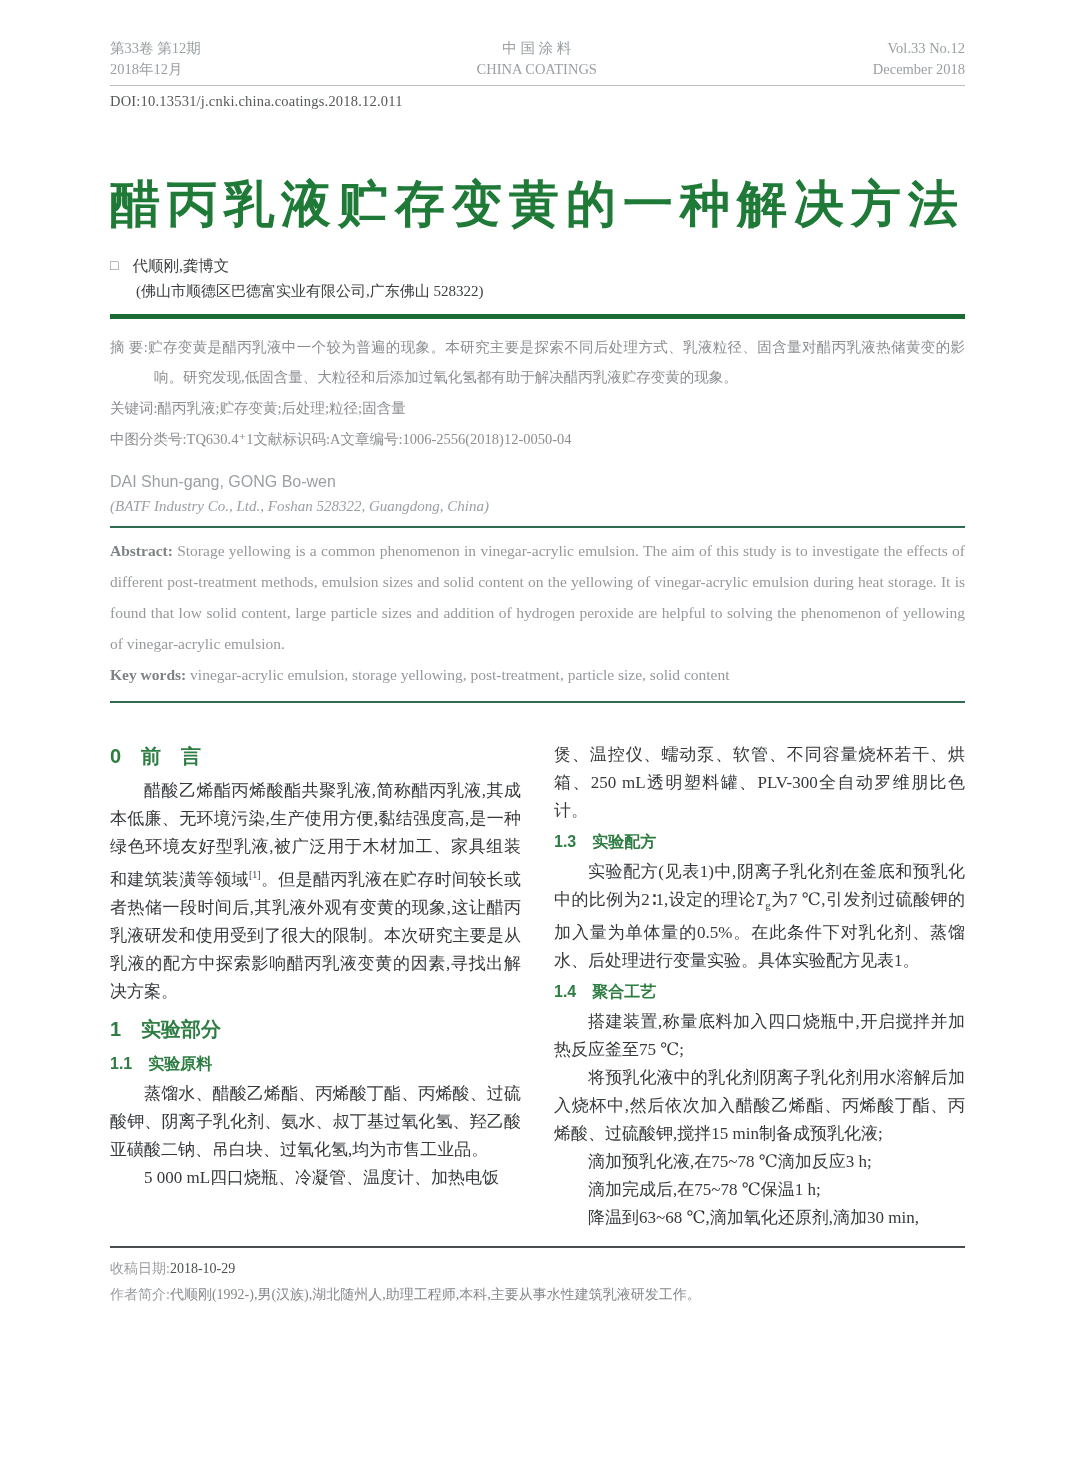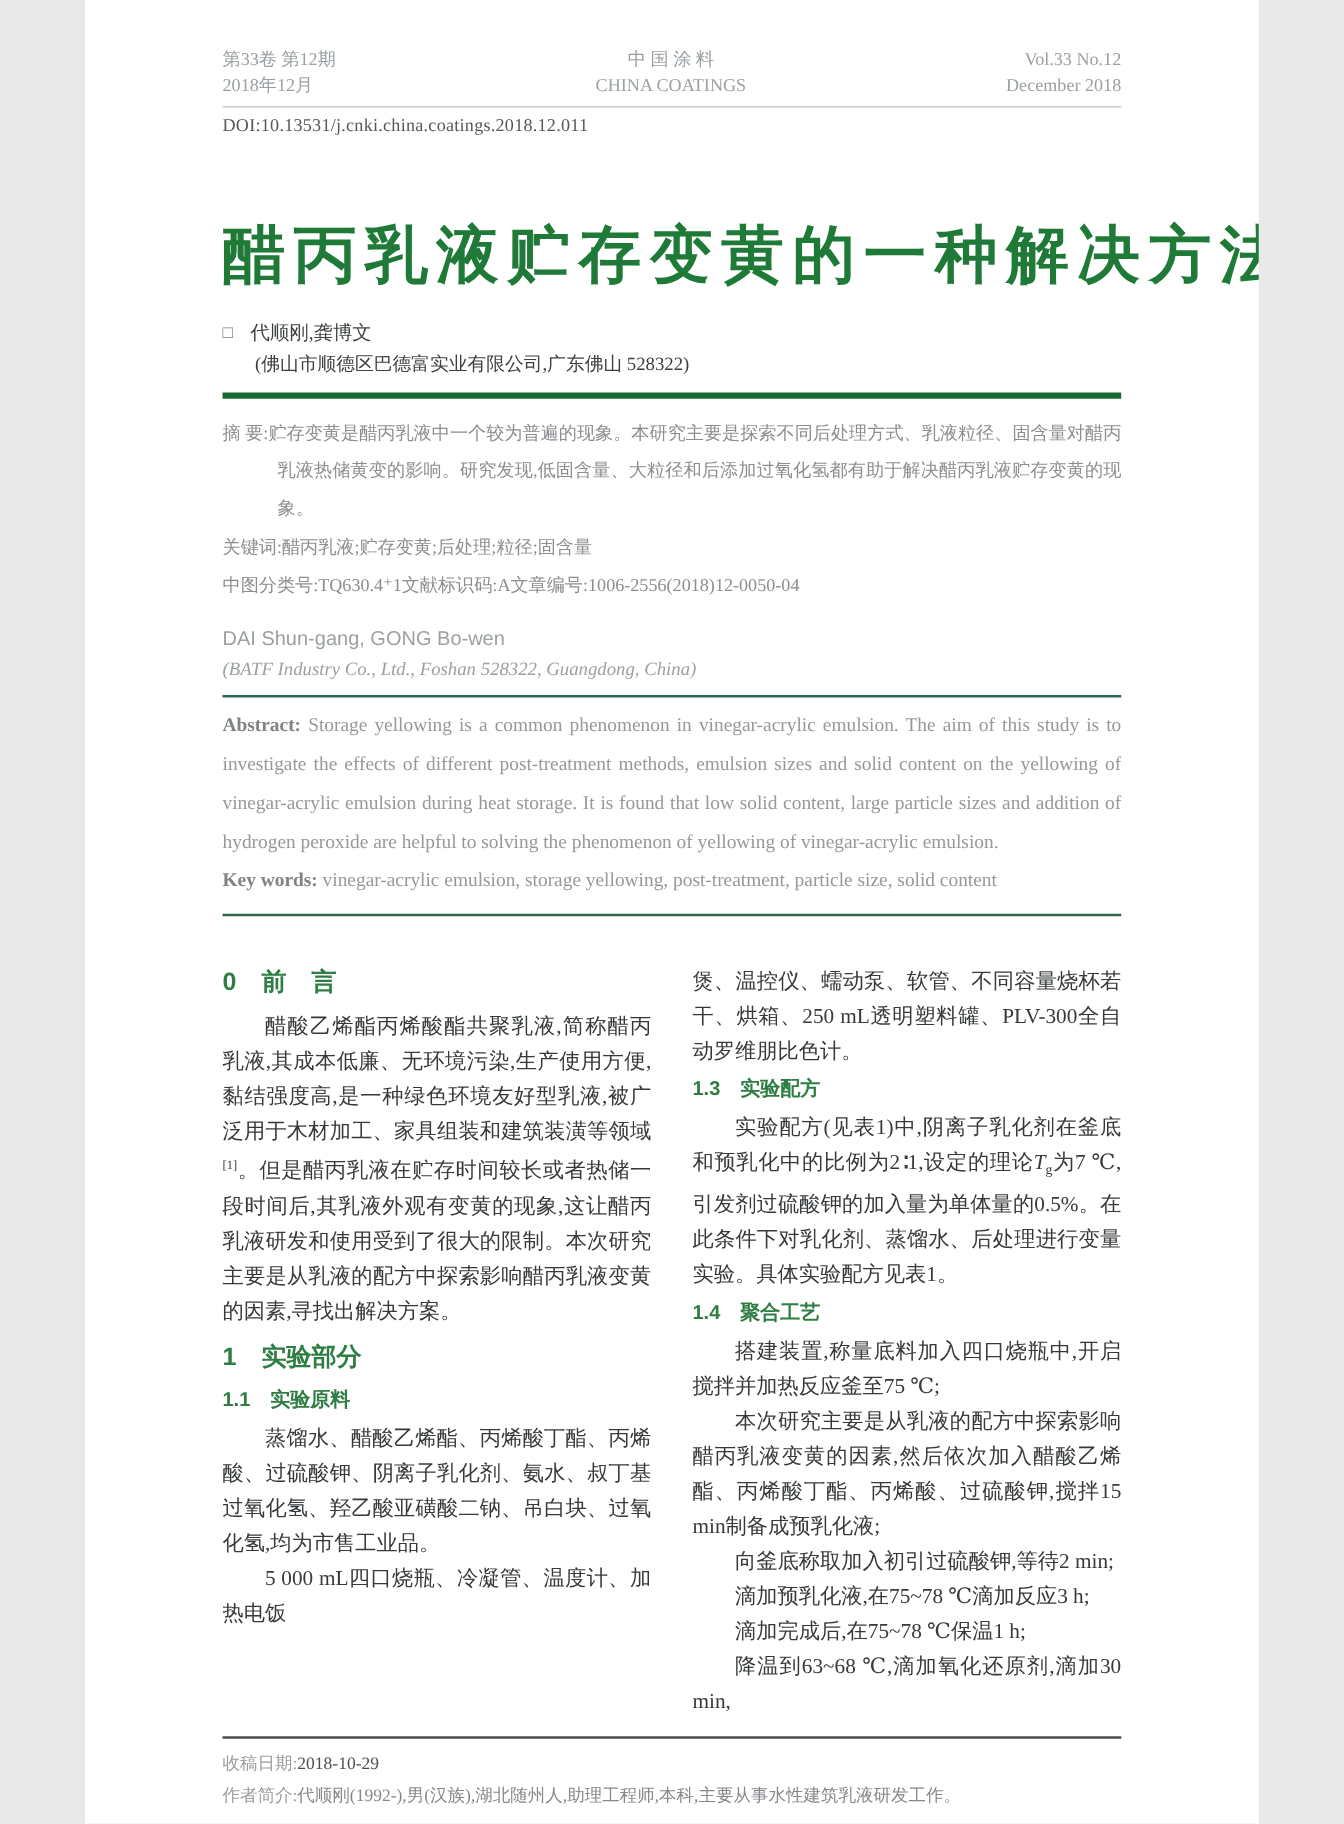--- a/index.html
+++ b/index.html
@@ -7,21 +7,21 @@
     --heading-green:#2e7d43;
     --rule-green:#1c6b33;
     --header-gray:#9aa0a3;
     --abstract-gray:#8b8e91;
     --body-text:#36393b;
     --footer-slate:#8a949b;
   }
   *{margin:0;padding:0;box-sizing:border-box;}
   html,body{background:#e9e9e9;}
   .page{
-    width:939px;height:1459px;background:#ffffff;margin:0 auto;
+    width:1075px;height:1459px;background:#ffffff;margin:0 auto;
     font-family:"Liberation Serif","DejaVu Serif",serif;
     color:var(--body-text);overflow:hidden;position:relative;
     padding:38px 110px 0 110px;
   }
   
   .jh-row{display:flex;justify-content:space-between;align-items:flex-start;
     color:var(--header-gray);font-size:14.5px;line-height:21px;}
   .jh-center{text-align:center;}
   .jh-right{text-align:right;}
   .jh-rule{border-top:1.5px solid #b9bdbf;margin-top:5px;}
@@ -136,22 +136,21 @@
       <h4 class="subsec">1.1　实验原料</h4>
       <p class="indent">蒸馏水、醋酸乙烯酯、丙烯酸丁酯、丙烯酸、过硫酸钾、阴离子乳化剂、氨水、叔丁基过氧化氢、羟乙酸亚磺酸二钠、吊白块、过氧化氢,均为市售工业品。</p>
       <p class="indent">5 000 mL四口烧瓶、冷凝管、温度计、加热电饭</p>
     </div>
     <div class="col">
       <p>煲、温控仪、蠕动泵、软管、不同容量烧杯若干、烘箱、250 mL透明塑料罐、PLV-300全自动罗维朋比色计。</p>
       <h4 class="subsec">1.3　实验配方</h4>
       <p class="indent tg"><span>实验配方(见表1)中,阴离子乳化剂在釜底和预乳化中的比例为2∶1,设定的理论</span><i>T</i><sub>g</sub><span>为7 ℃,引发剂过硫酸钾的加入量为单体量的0.5%。在此条件下对乳化剂、蒸馏水、后处理进行变量实验。具体实验配方见表1。</span></p>
       <h4 class="subsec">1.4　聚合工艺</h4>
       <p class="indent">搭建装置,称量底料加入四口烧瓶中,开启搅拌并加热反应釜至75 ℃;</p>
-      <p class="indent">本次研究主要是从乳液的配方中探索影响醋丙乳液变黄的因素,然后依次加入醋酸乙烯酯、丙烯酸丁酯、丙烯酸、过硫酸钾,搅拌15 min制备成预乳化液;</p>
-      <p class="indent">向釜底称取加入初引过硫酸钾,等待2 min;</p>
+      <p class="indent">将预乳化液中的乳化剂阴离子乳化剂用水溶解后加入烧杯中,然后依次加入醋酸乙烯酯、丙烯酸丁酯、丙烯酸、过硫酸钾,搅拌15 min制备成预乳化液;</p>
       <p class="indent">滴加预乳化液,在75~78 ℃滴加反应3 h;</p>
       <p class="indent">滴加完成后,在75~78 ℃保温1 h;</p>
       <p class="indent">降温到63~68 ℃,滴加氧化还原剂,滴加30 min,</p>
     </div>
   </div>
 
   <div class="foot-rule"></div>
   <div class="footnote">
     <div><span class="fn-lbl">收稿日期:</span><span class="fn-val">2018-10-29</span></div>
     <div><span class="fn-lbl">作者简介:</span><span class="fn-bio">代顺刚(1992-),男(汉族),湖北随州人,助理工程师,本科,主要从事水性建筑乳液研发工作。</span></div>

